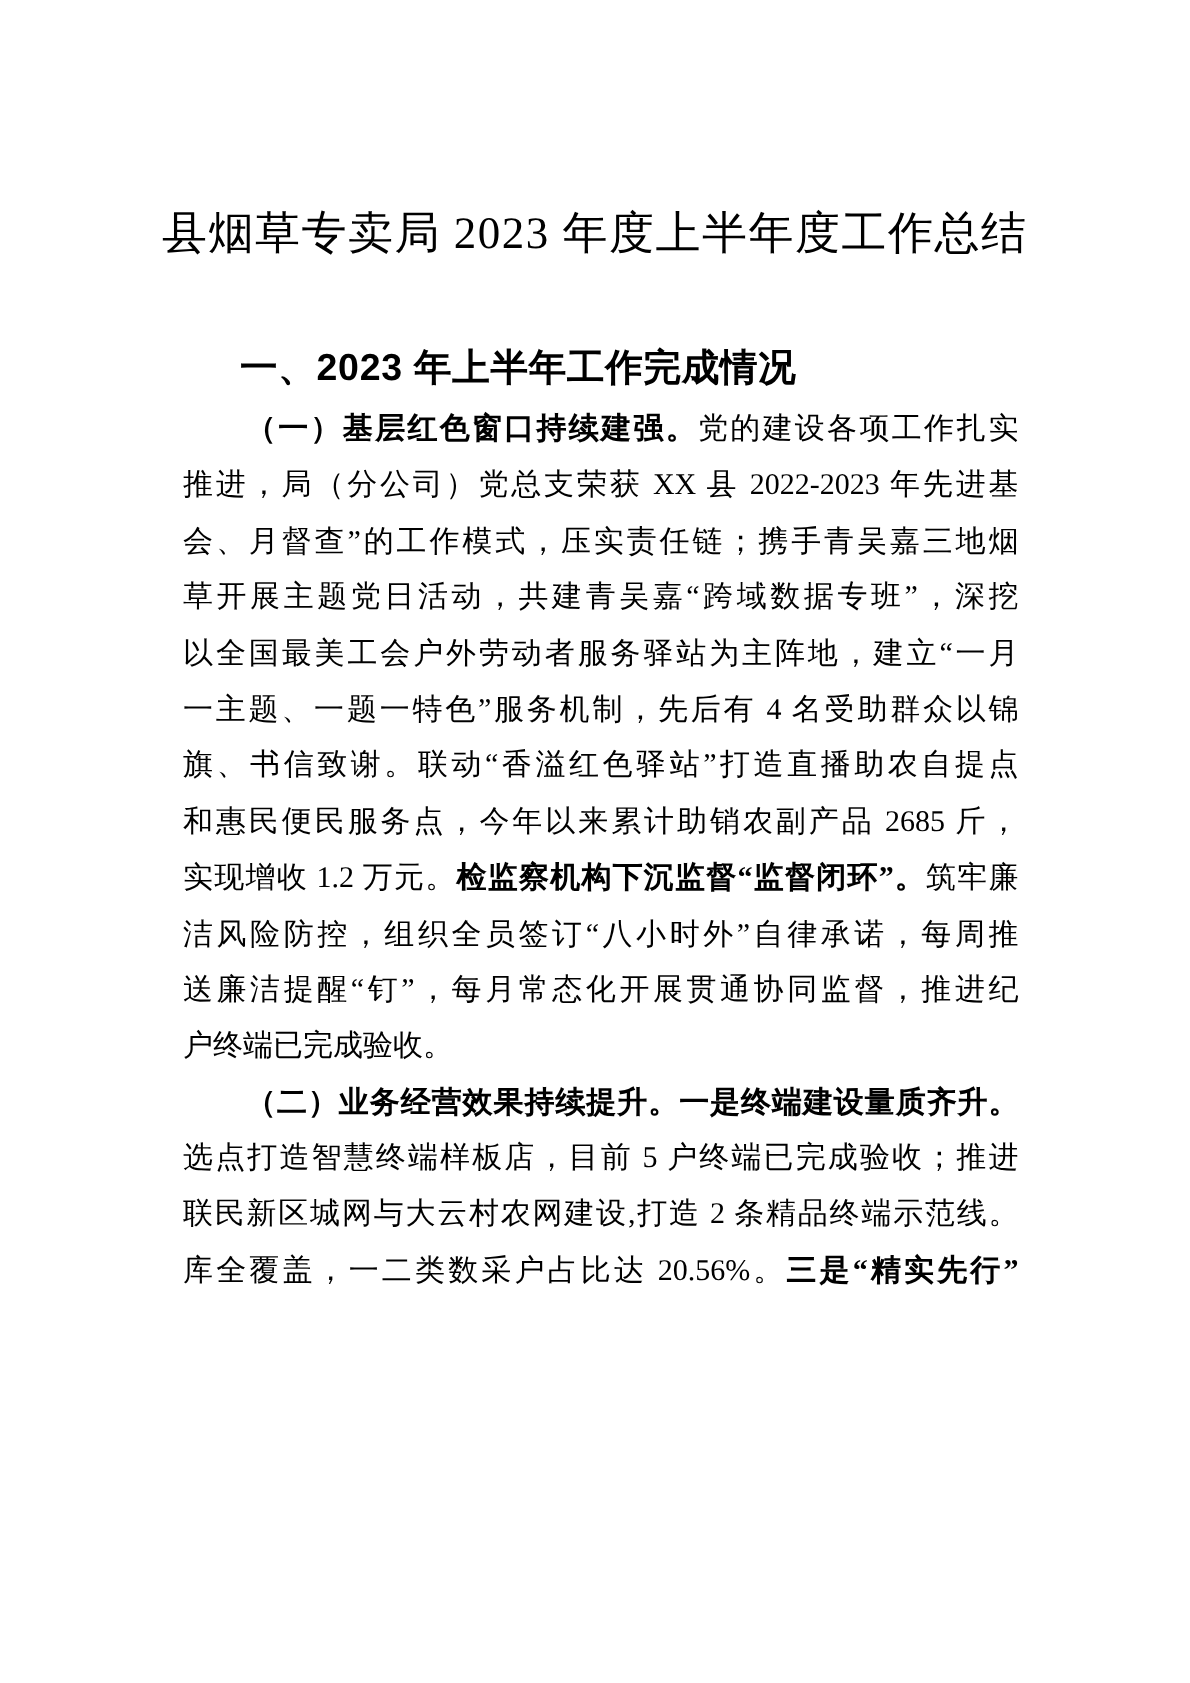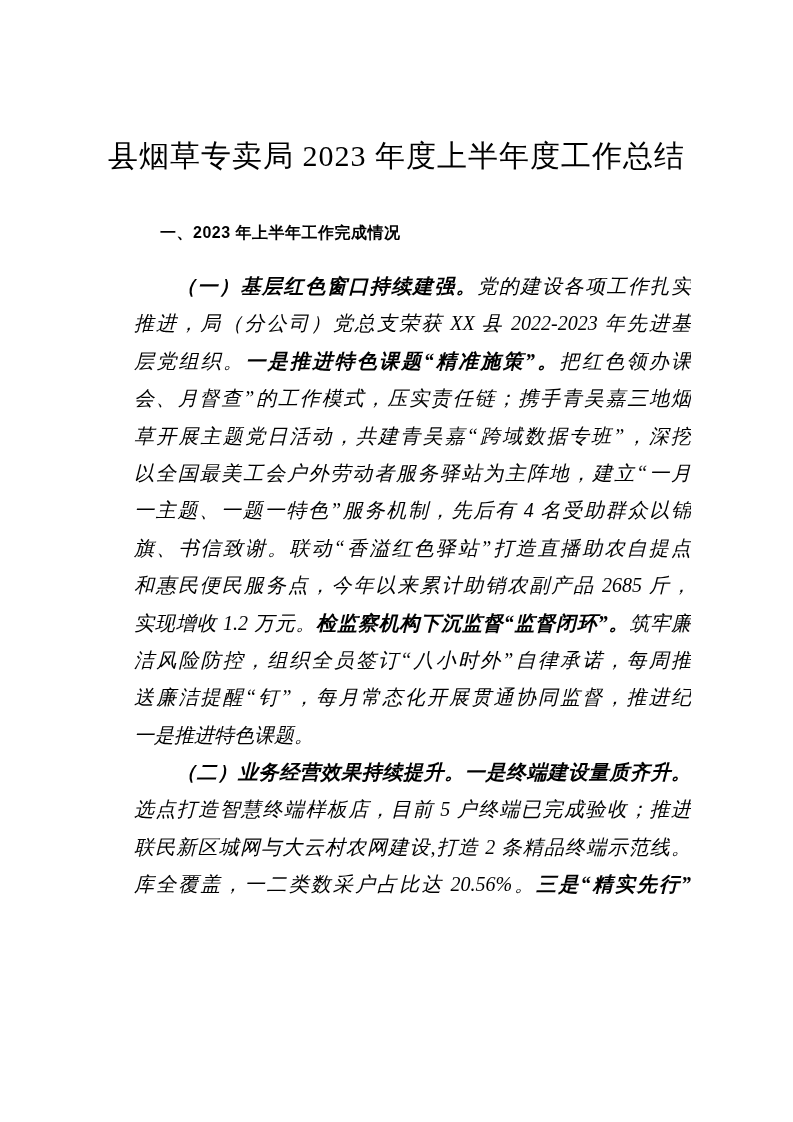--- a/index.html
+++ b/index.html
@@ -20,34 +20,33 @@
     margin-top: 134px;
     height: 44px;
     line-height: 44px;
     font-size: 30px;
     text-align: center;
     font-weight: 400;
     letter-spacing: 1px;
     white-space: nowrap;
   }
   .section-heading {
-    margin-top: 36px;
+    margin-top: 48px;
     margin-left: 118px;
     width: 557px;
     height: 38px;
     line-height: 38px;
-    font-size: 16px;
+    font-size: 25px;
     font-weight: bold;
     font-family: "Liberation Sans", "DejaVu Sans", sans-serif;
     text-indent: 42px;
     letter-spacing: 0.5px;
   }
   .body-lines {
-    margin: 16px;
-    font-style: italic;
+    margin: 4px;
   }
   .line {
     width: 557px;
     margin-left: 118px;
     height: 37.4px;
     line-height: 37.4px;
     font-size: 20px;
     text-align: justify;
     overflow: hidden;
   }
@@ -63,29 +62,28 @@
 </style>
 </head>
 <body>
 
 <div class="page">
   <div class="doc-title">县烟草专卖局 2023 年度上半年度工作总结</div>
   <div class="section-heading">一、2023 年上半年工作完成情况</div>
   <div class="body-lines">
       <div class="line indent fill"><span class="seg em">（一）基层红色窗口持续建强。</span><span class="seg">党的建设各项工作扎实</span></div>
       <div class="line fill"><span class="seg">推进，局（分公司）党总支荣获 XX 县 2022-2023 年先进基</span></div>
-      <div class="line fill"><span class="seg">层党组织。</span><span class="seg em">一是推进特色课题“精准施策”。</span><span class="seg">把红色领办课</span></div>
       <div class="line fill"><span class="seg">会、月督查”的工作模式，压实责任链；携手青吴嘉三地烟</span></div>
       <div class="line fill"><span class="seg">草开展主题党日活动，共建青吴嘉“跨域数据专班”，深挖</span></div>
       <div class="line fill"><span class="seg">以全国最美工会户外劳动者服务驿站为主阵地，建立“一月</span></div>
       <div class="line fill"><span class="seg">一主题、一题一特色”服务机制，先后有 4 名受助群众以锦</span></div>
       <div class="line fill"><span class="seg">旗、书信致谢。联动“香溢红色驿站”打造直播助农自提点</span></div>
       <div class="line fill"><span class="seg">和惠民便民服务点，今年以来累计助销农副产品 2685 斤，</span></div>
       <div class="line fill"><span class="seg">实现增收 1.2 万元。</span><span class="seg em">检监察机构下沉监督“监督闭环”。</span><span class="seg">筑牢廉</span></div>
       <div class="line fill"><span class="seg">洁风险防控，组织全员签订“八小时外”自律承诺，每周推</span></div>
       <div class="line fill"><span class="seg">送廉洁提醒“钉”，每月常态化开展贯通协同监督，推进纪</span></div>
-      <div class="line"><span class="seg">一是推进特色课题。</span></div>
+      <div class="line"><span class="seg">户终端已完成验收。</span></div>
       <div class="line indent fill"><span class="seg em">（二）业务经营效果持续提升。一是终端建设量质齐升。</span></div>
       <div class="line fill"><span class="seg">选点打造智慧终端样板店，目前 5 户终端已完成验收；推进</span></div>
       <div class="line fill"><span class="seg">联民新区城网与大云村农网建设,打造 2 条精品终端示范线。</span></div>
       <div class="line fill"><span class="seg">库全覆盖，一二类数采户占比达 20.56%。</span><span class="seg em">三是“精实先行”</span></div>
     </div>
 </div>
 
 </body></html>

